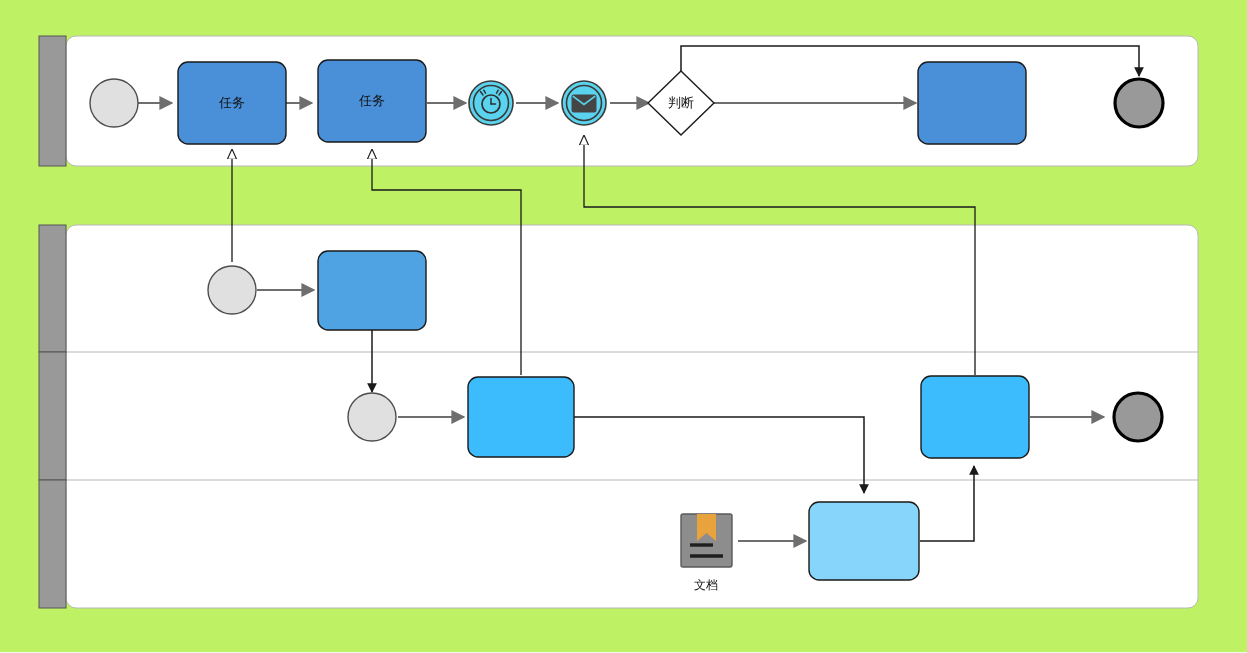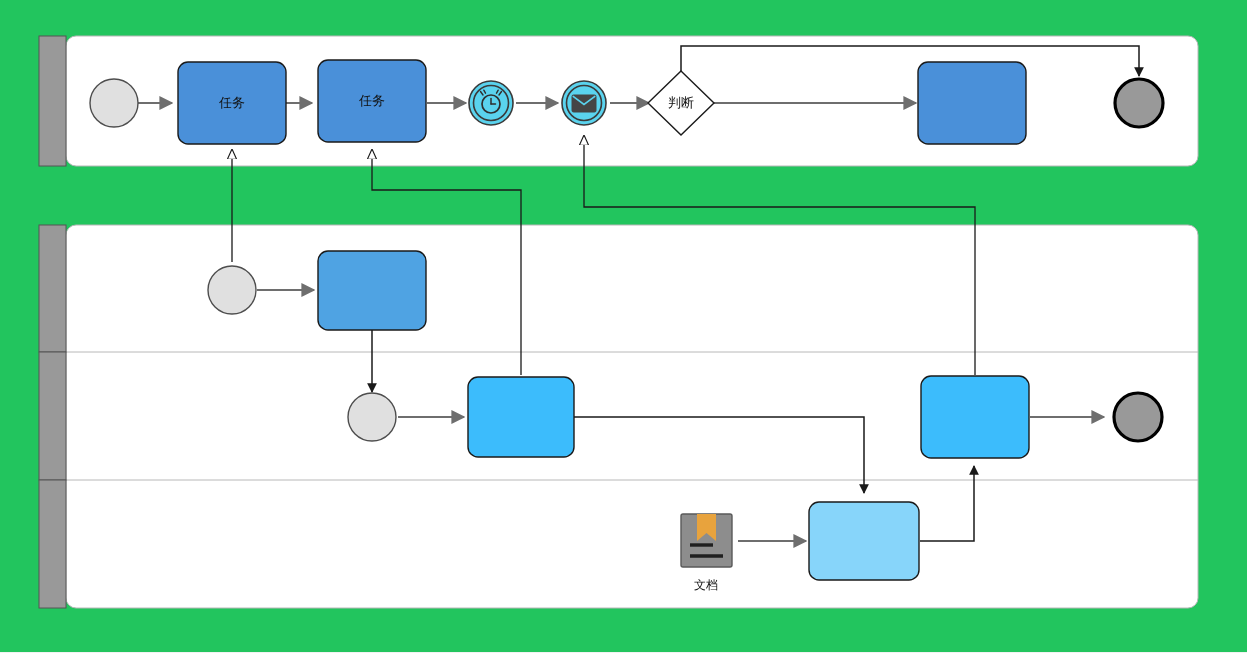--- a/index.html
+++ b/index.html
@@ -10,21 +10,21 @@
   body {
     width: 1247px;
     height: 653px;
     font-family: "Liberation Sans", sans-serif;
     overflow: hidden;
   }
   #canvas {
     position: relative;
     width: 1247px;
     height: 652px;
-    background: #22c55e;
+    background: #bef264;
   }
   svg#diagram {
     position: absolute;
     top: 0; left: 0;
     width: 1247px;
     height: 653px;
     display: block;
   }
   .pool-body {
     fill: #ffffff;

